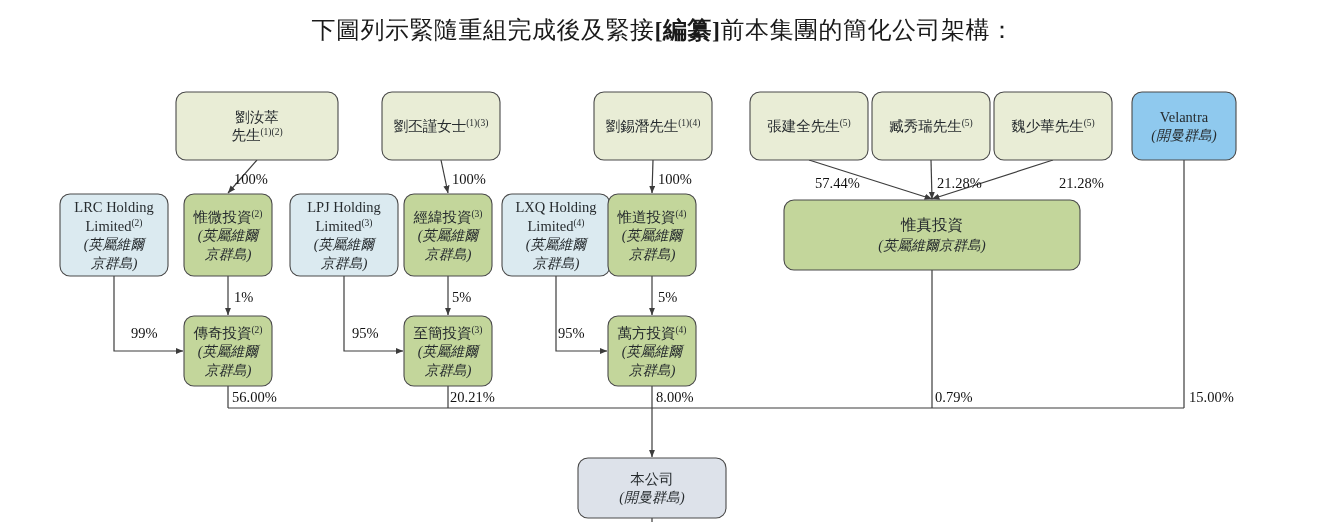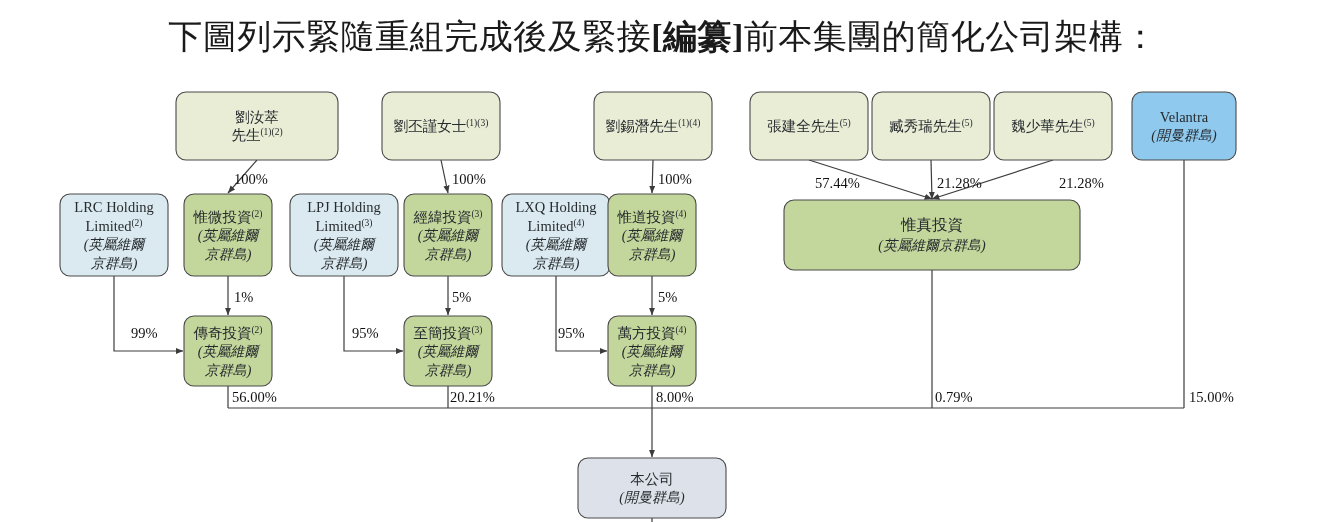--- a/index.html
+++ b/index.html
@@ -8,21 +8,21 @@
     background:#ffffff;
     font-family:"Liberation Serif","DejaVu Serif",serif;
     overflow:hidden;
   }
   #page{position:relative;width:1326px;height:522px;}
   #title{
     position:absolute;
     left:0;top:14px;width:1326px;
     text-align:center;
     font-family:"Liberation Serif","DejaVu Serif",serif;
-    font-size:34px;
+    font-size:24px;
     color:#1a1a1a;
     letter-spacing:0.5px;
     white-space:nowrap;
   }
   #title .bold{font-weight:bold;}
   svg#chart{position:absolute;left:0;top:0;width:1326px;height:522px;}
   .node-rect{stroke:#4a4a4a;stroke-width:1.1;}
   .nt{
     font-family:"Liberation Serif","DejaVu Serif",serif;
     fill:#262b2e;

